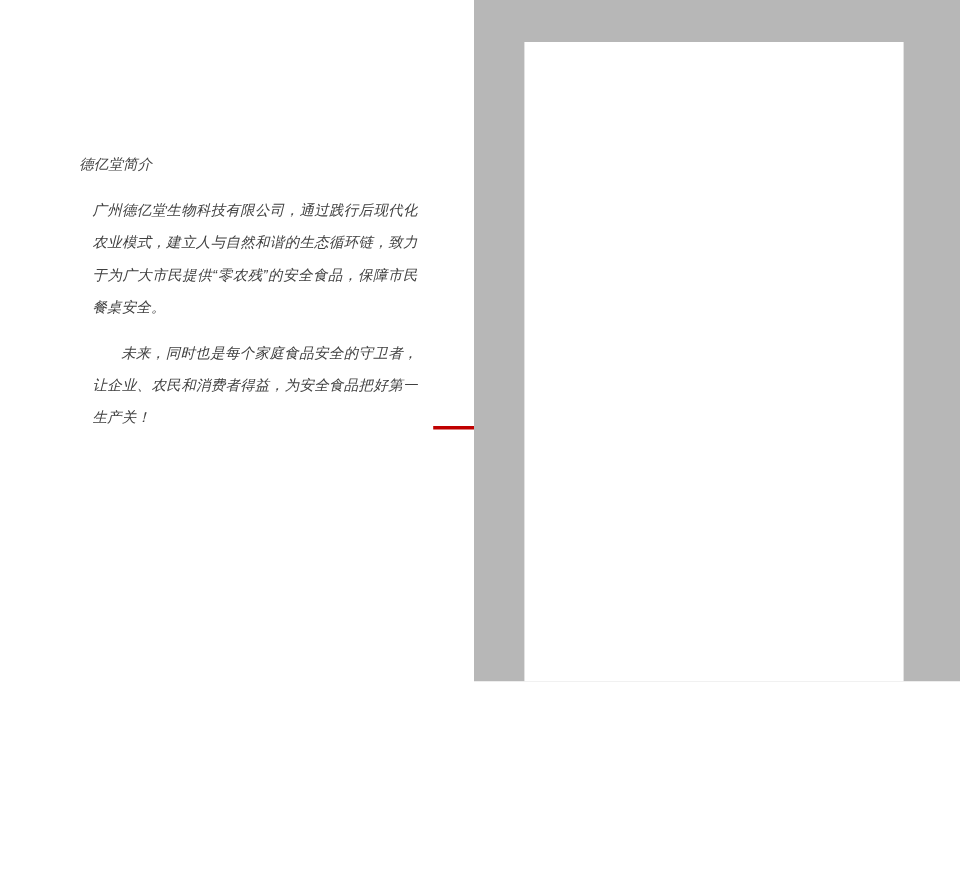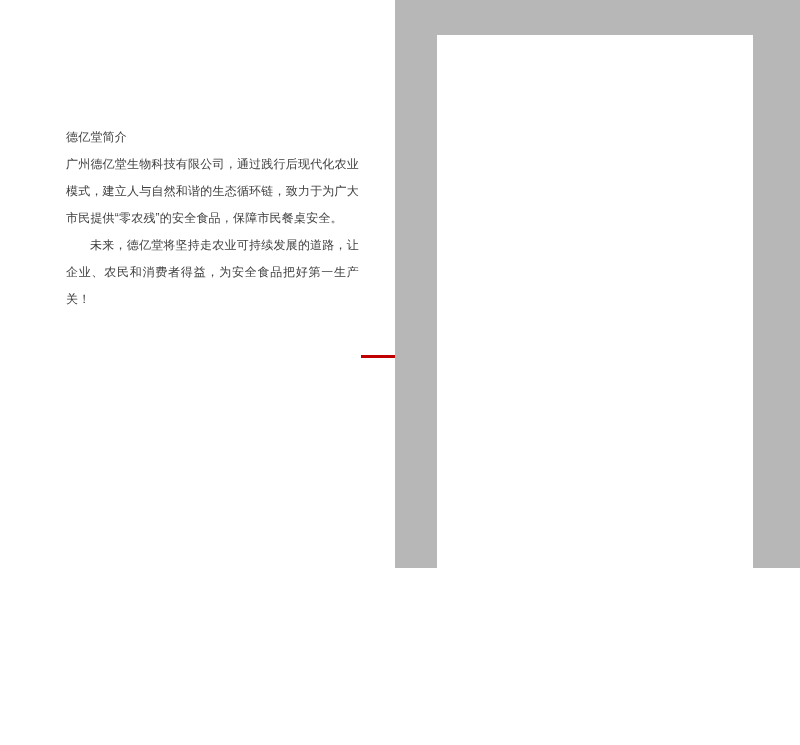--- a/index.html
+++ b/index.html
@@ -7,38 +7,39 @@
     padding: 0;
     background: #ffffff;
     font-family: "Liberation Sans", sans-serif;
   }
   .canvas {
     position: relative;
     width: 800px;
     height: 568px;
     background: #ffffff;
     overflow: hidden;
+    font-style: italic;
   }
   .text-block {
     position: absolute;
     left: 66px;
     top: 124px;
     width: 293px;
     color: #404040;
     font-size: 12px;
     line-height: 27px;
     text-align: justify;
     letter-spacing: 0.2px;
   }
   .doc-title {
     margin: 0;
     font-weight: normal;
   }
   .para {
-    margin: 0;
+    margin: 11px;
   }
   .para.indent {
     text-indent: 2em;
   }
   .arrow {
     position: absolute;
     left: 358px;
     top: 344px;
     width: 116px;
     height: 25px;
@@ -61,21 +62,21 @@
   }
 </style>
 </head>
 <body>
 
 <div class="canvas">
 
   <div class="text-block">
     <p class="doc-title">德亿堂简介</p>
     <p class="para">广州德亿堂生物科技有限公司，通过践行后现代化农业模式，建立人与自然和谐的生态循环链，致力于为广大市民提供“零农残”的安全食品，保障市民餐桌安全。</p>
-    <p class="para indent">未来，德亿堂将坚持走农业可持续发展的道路，让企业、农民和消费者得益，为安全食品把好第一生产关！</p>
+    <p class="para indent">未来，同时也是每个家庭食品安全的守卫者，让企业、农民和消费者得益，为安全食品把好第一生产关！</p>
   </div>
 
   <svg class="arrow" viewBox="0 0 116 25" xmlns="http://www.w3.org/2000/svg">
     <line x1="3" y1="12.5" x2="99" y2="12.5" stroke-width="3" stroke="#c00000"></line>
     <polygon points="96,3 96,22 114,12.5" fill="#c00000"></polygon>
   </svg>
 
   <div class="gray-panel" style="background: rgb(183, 183, 183);">
     <div class="blank-page" style="background: rgb(255, 255, 255);"></div>
   </div>

